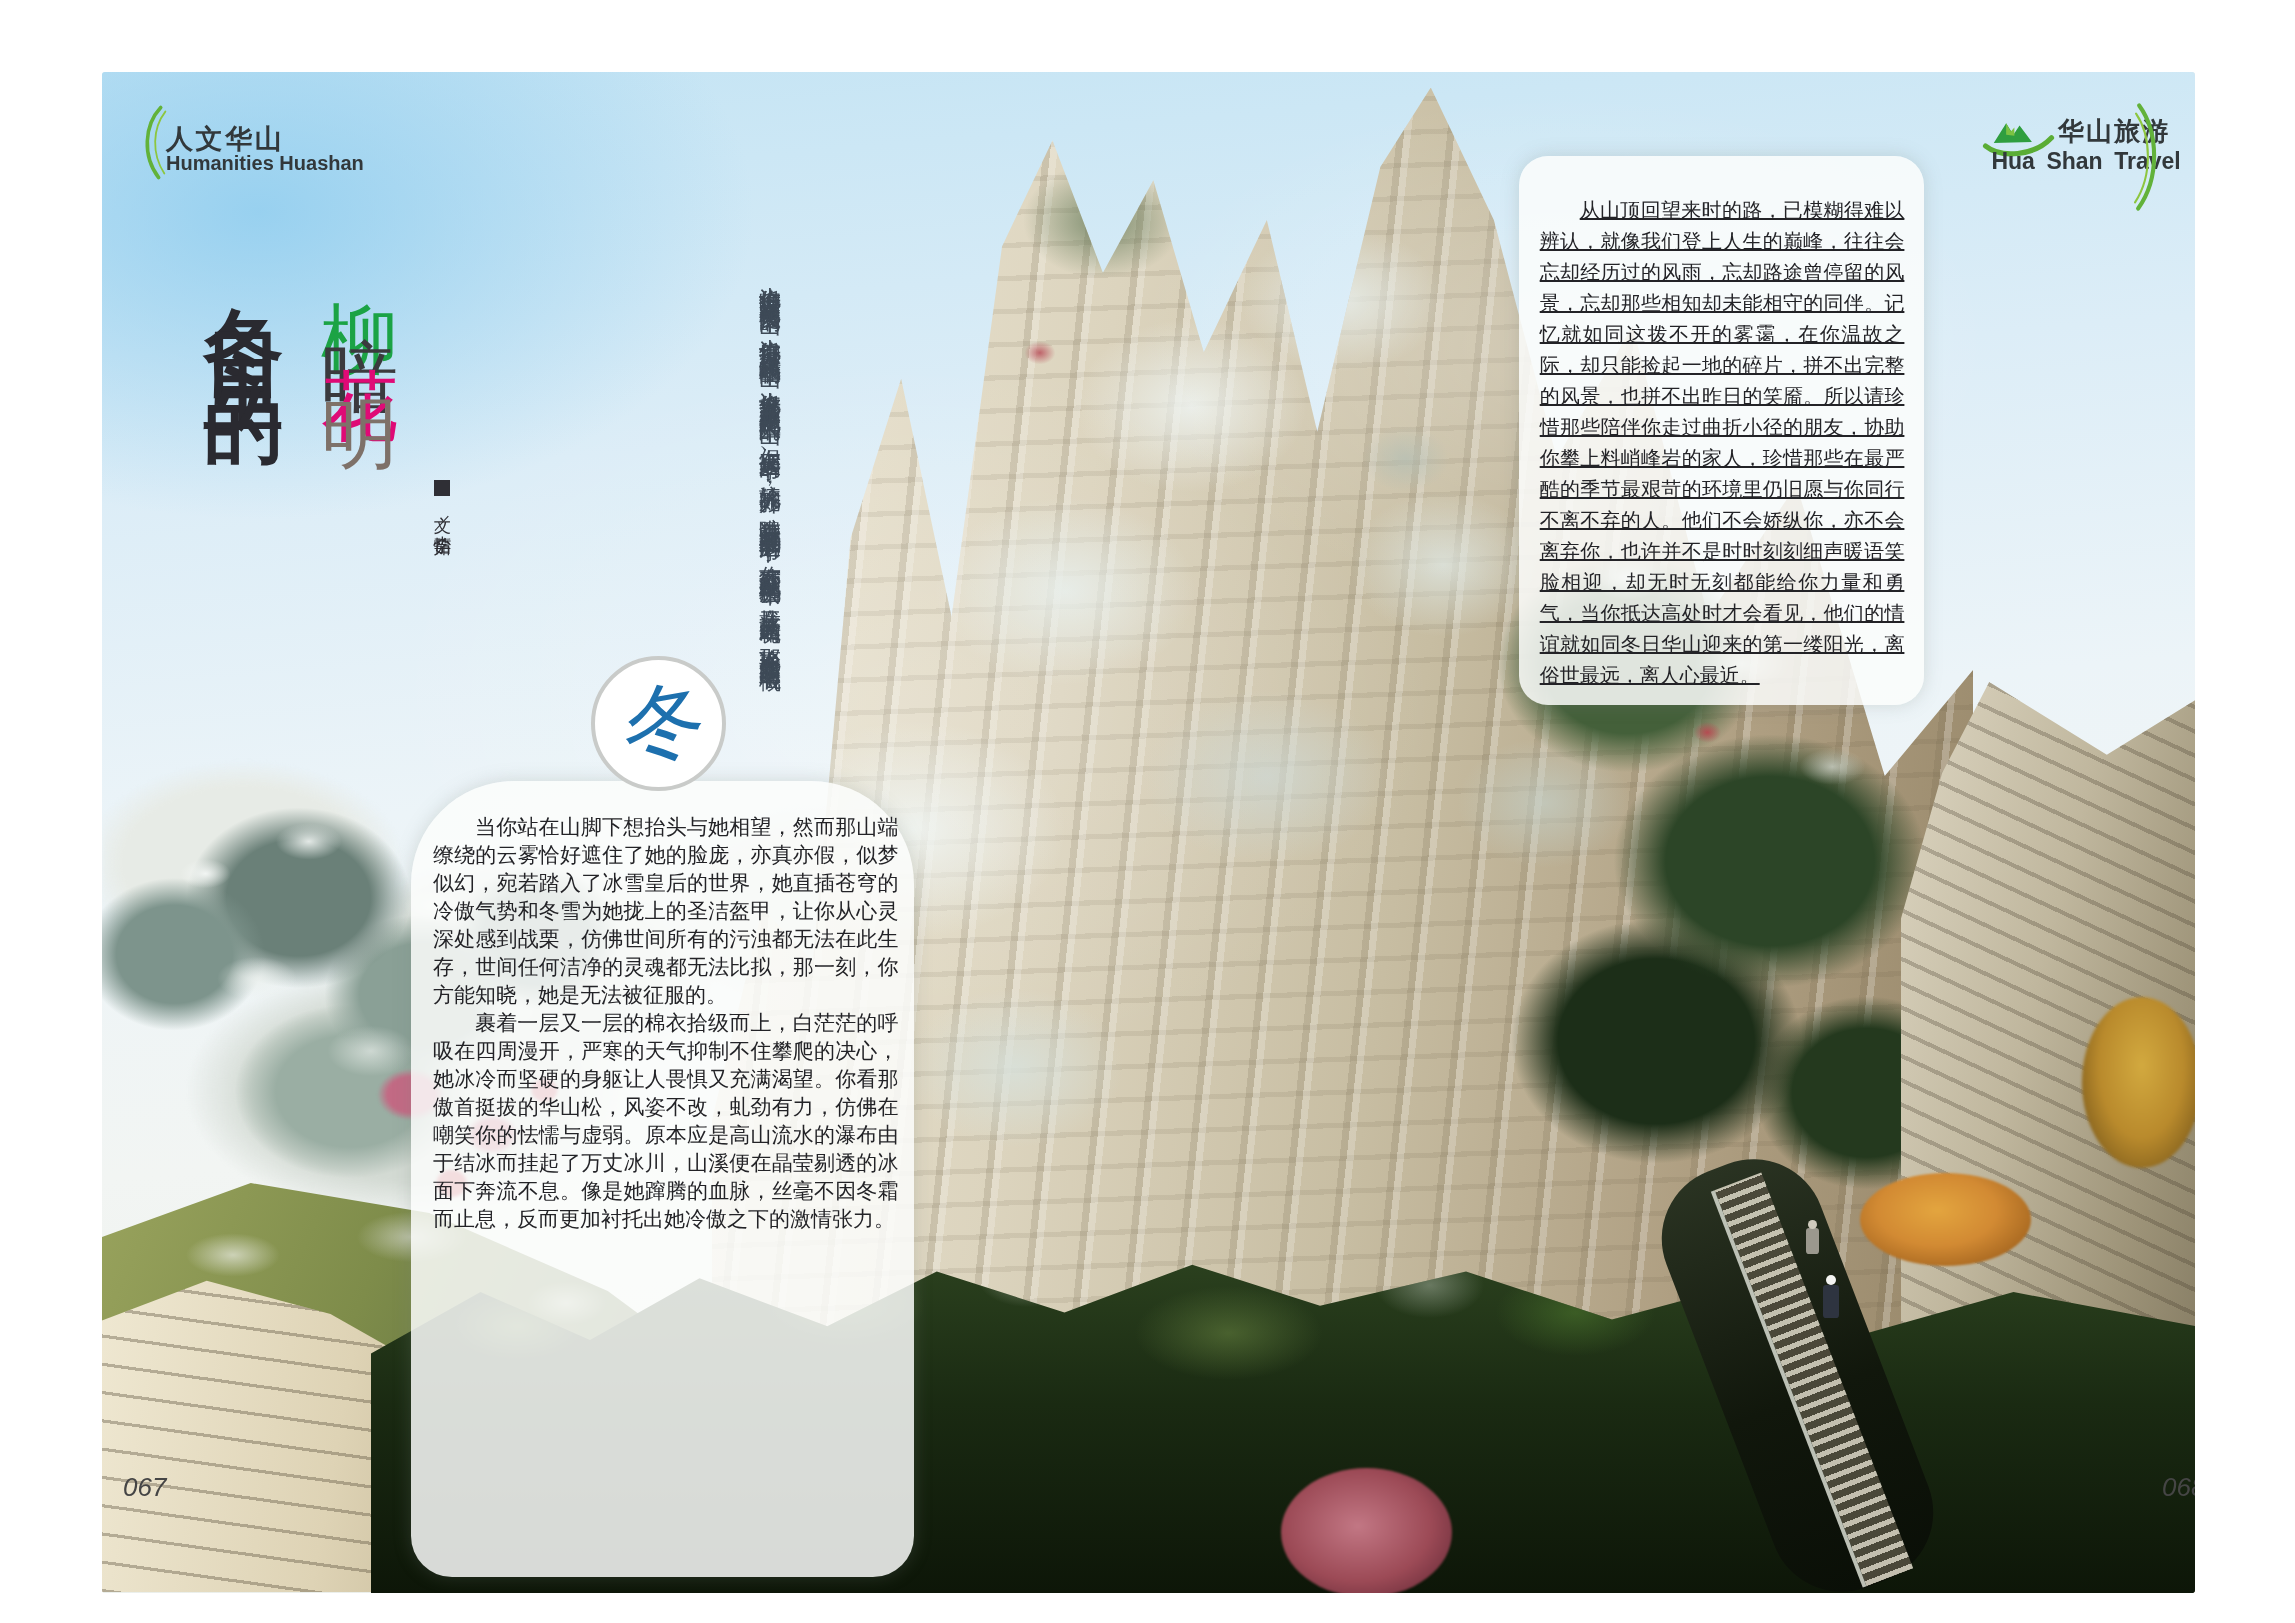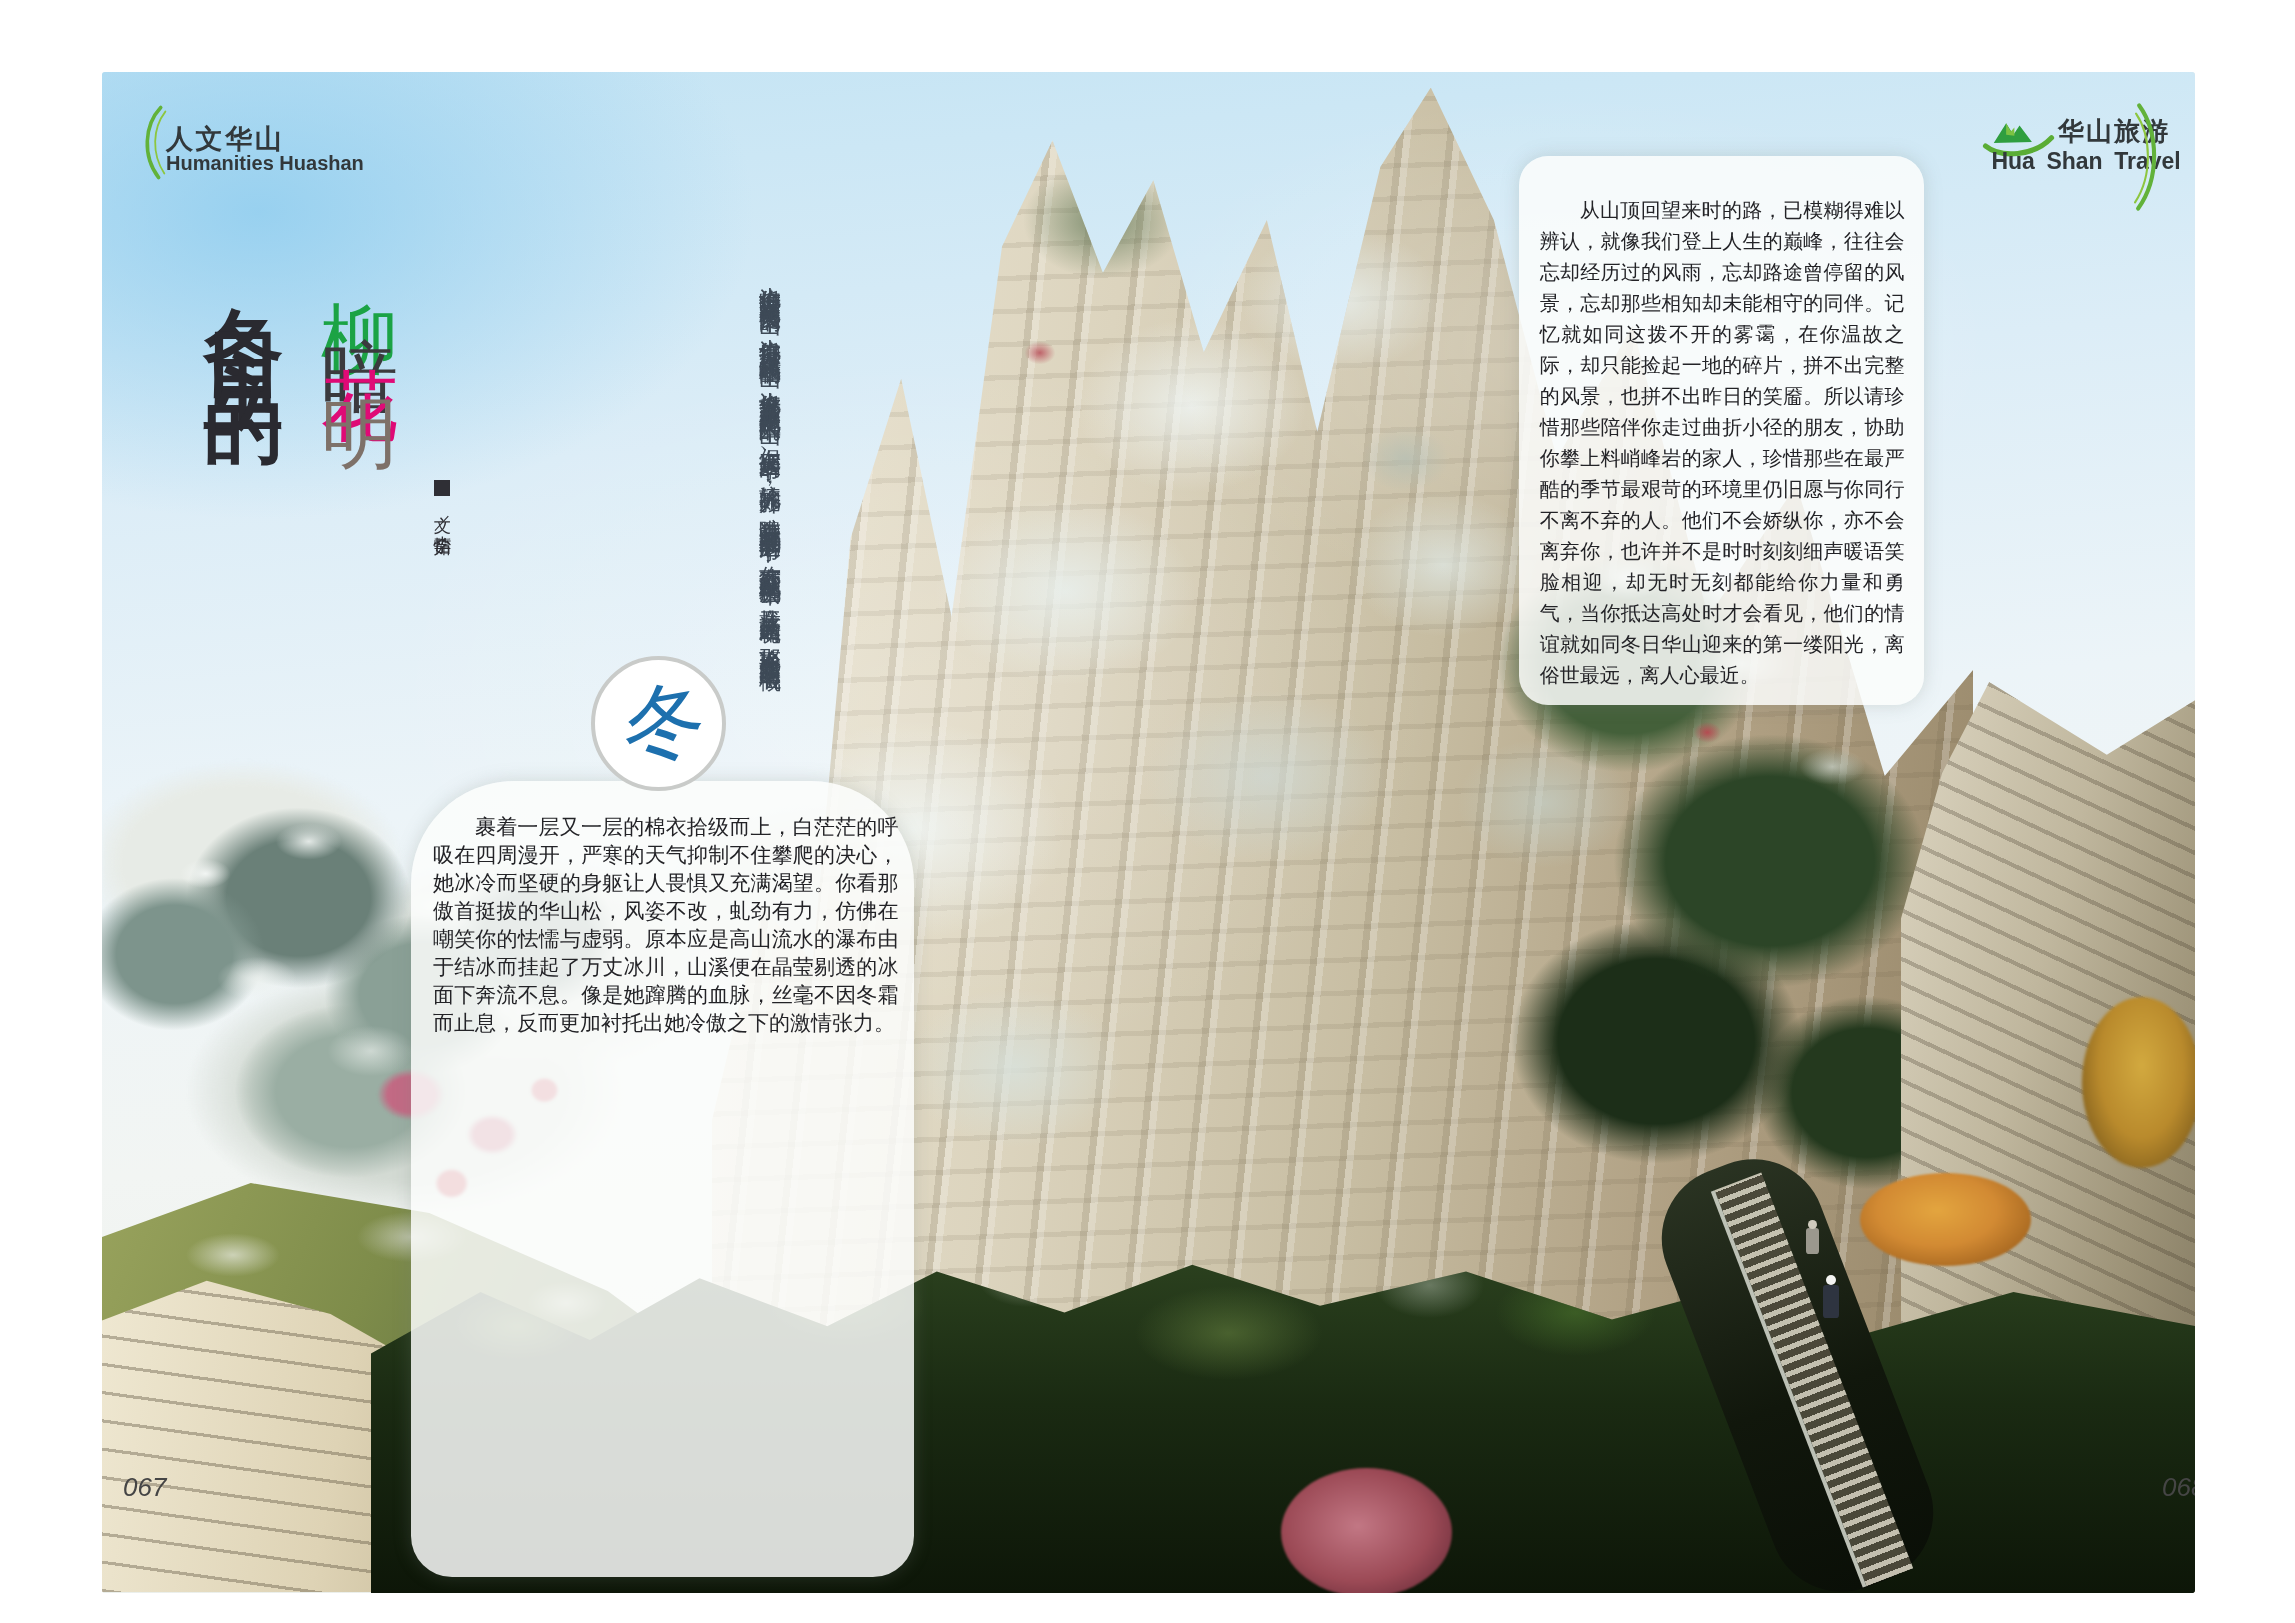--- a/index.html
+++ b/index.html
@@ -152,21 +152,21 @@
   .badge .bc{display:block;font-size:82px;line-height:127px;color:#1d70ae;font-style:italic;
     transform:rotate(-10deg);}
   
   .panel{position:absolute;z-index:5;background:rgba(252,253,252,.85);box-shadow:0 0 18.6px rgba(120,130,125,.25);}
   .panel p{margin:0;text-align:justify;text-indent:2em;color:#232327;}
   .panel-left{left:309px;top:709px;width:503px;height:796px;border-radius:103px 103px 41px 41px;
     padding:32px 15.5px 0 22px;box-sizing:border-box;}
   .panel-left p{font-size:21px;line-height:28px;}
   .panel-right{left:1417px;top:84px;width:405px;height:549px;border-radius:29px;
     padding:39px 19.6px 0 20.7px;box-sizing:border-box;}
-  .panel-right p{font-size:20px;line-height:31px;}
+  .panel-right p{font-size:20px;line-height:31px;text-decoration:underline;}
   
   .pageno{position:absolute;z-index:6;font-family:"Liberation Sans","DejaVu Sans",sans-serif;
     font-style:italic;font-size:26px;color:#454545;margin-left:19px;}
   .pageno-l{left:2.1px;top:1400px;}
   .pageno-r{left:2041px;top:1400px;}
 </style>
 </head>
 <body>
 
 <div class="canvas">
@@ -221,20 +221,21 @@
       <span style="color:#1ba345">柳</span><span style="color:#3b3a3e">暗</span><span style="color:#df0a76">花</span><span style="color:#7e7169">明</span>
     </div>
     <div class="byline">
       <span class="sq"></span>
       <span class="bt v">文／李怡茹</span>
     </div>
 
     <div class="lede v">也许你瞻仰过盎然春日间秀美俊挺的华山，也许你征服过烈日炎炎下巍峨雄壮的华山，也许你攀登过多姿多彩的秋色里绚烂醉人的华山，但在这媚人的季节、流转的光影外，唯独置身此时此刻此般萧瑟的季节，你才有可能窥探到她洗去铅华、拨开盛装之后的精魂，那冷艳而令人肃然起敬的王者气概！</div>
 
     <div class="panel panel-left">
+      <p>当你站在山脚下想抬头与她相望，然而那山端缭绕的云雾恰好遮住了她的脸庞，亦真亦假，似梦似幻，宛若踏入了冰雪皇后的世界，她直插苍穹的冷傲气势和冬雪为她拢上的圣洁盔甲，让你从心灵深处感到战栗，仿佛世间所有的污浊都无法在此生存，世间任何洁净的灵魂都无法比拟，那一刻，你方能知晓，她是无法被征服的。</p>
       <p>裹着一层又一层的棉衣拾级而上，白茫茫的呼吸在四周漫开，严寒的天气抑制不住攀爬的决心，她冰冷而坚硬的身躯让人畏惧又充满渴望。你看那傲首挺拔的华山松，风姿不改，虬劲有力，仿佛在嘲笑你的怯懦与虚弱。原本应是高山流水的瀑布由于结冰而挂起了万丈冰川，山溪便在晶莹剔透的冰面下奔流不息。像是她蹿腾的血脉，丝毫不因冬霜而止息，反而更加衬托出她冷傲之下的激情张力。</p>
     </div>
 
     <div class="badge">
       <span class="bc">冬</span>
     </div>
 
     <div class="panel panel-right">
       <p>从山顶回望来时的路，已模糊得难以辨认，就像我们登上人生的巅峰，往往会忘却经历过的风雨，忘却路途曾停留的风景，忘却那些相知却未能相守的同伴。记忆就如同这拨不开的雾霭，在你温故之际，却只能捡起一地的碎片，拼不出完整的风景，也拼不出昨日的笑靥。所以请珍惜那些陪伴你走过曲折小径的朋友，协助你攀上料峭峰岩的家人，珍惜那些在最严酷的季节最艰苛的环境里仍旧愿与你同行不离不弃的人。他们不会娇纵你，亦不会离弃你，也许并不是时时刻刻细声暖语笑脸相迎，却无时无刻都能给你力量和勇气，当你抵达高处时才会看见，他们的情谊就如同冬日华山迎来的第一缕阳光，离俗世最远，离人心最近。</p>
     </div>

